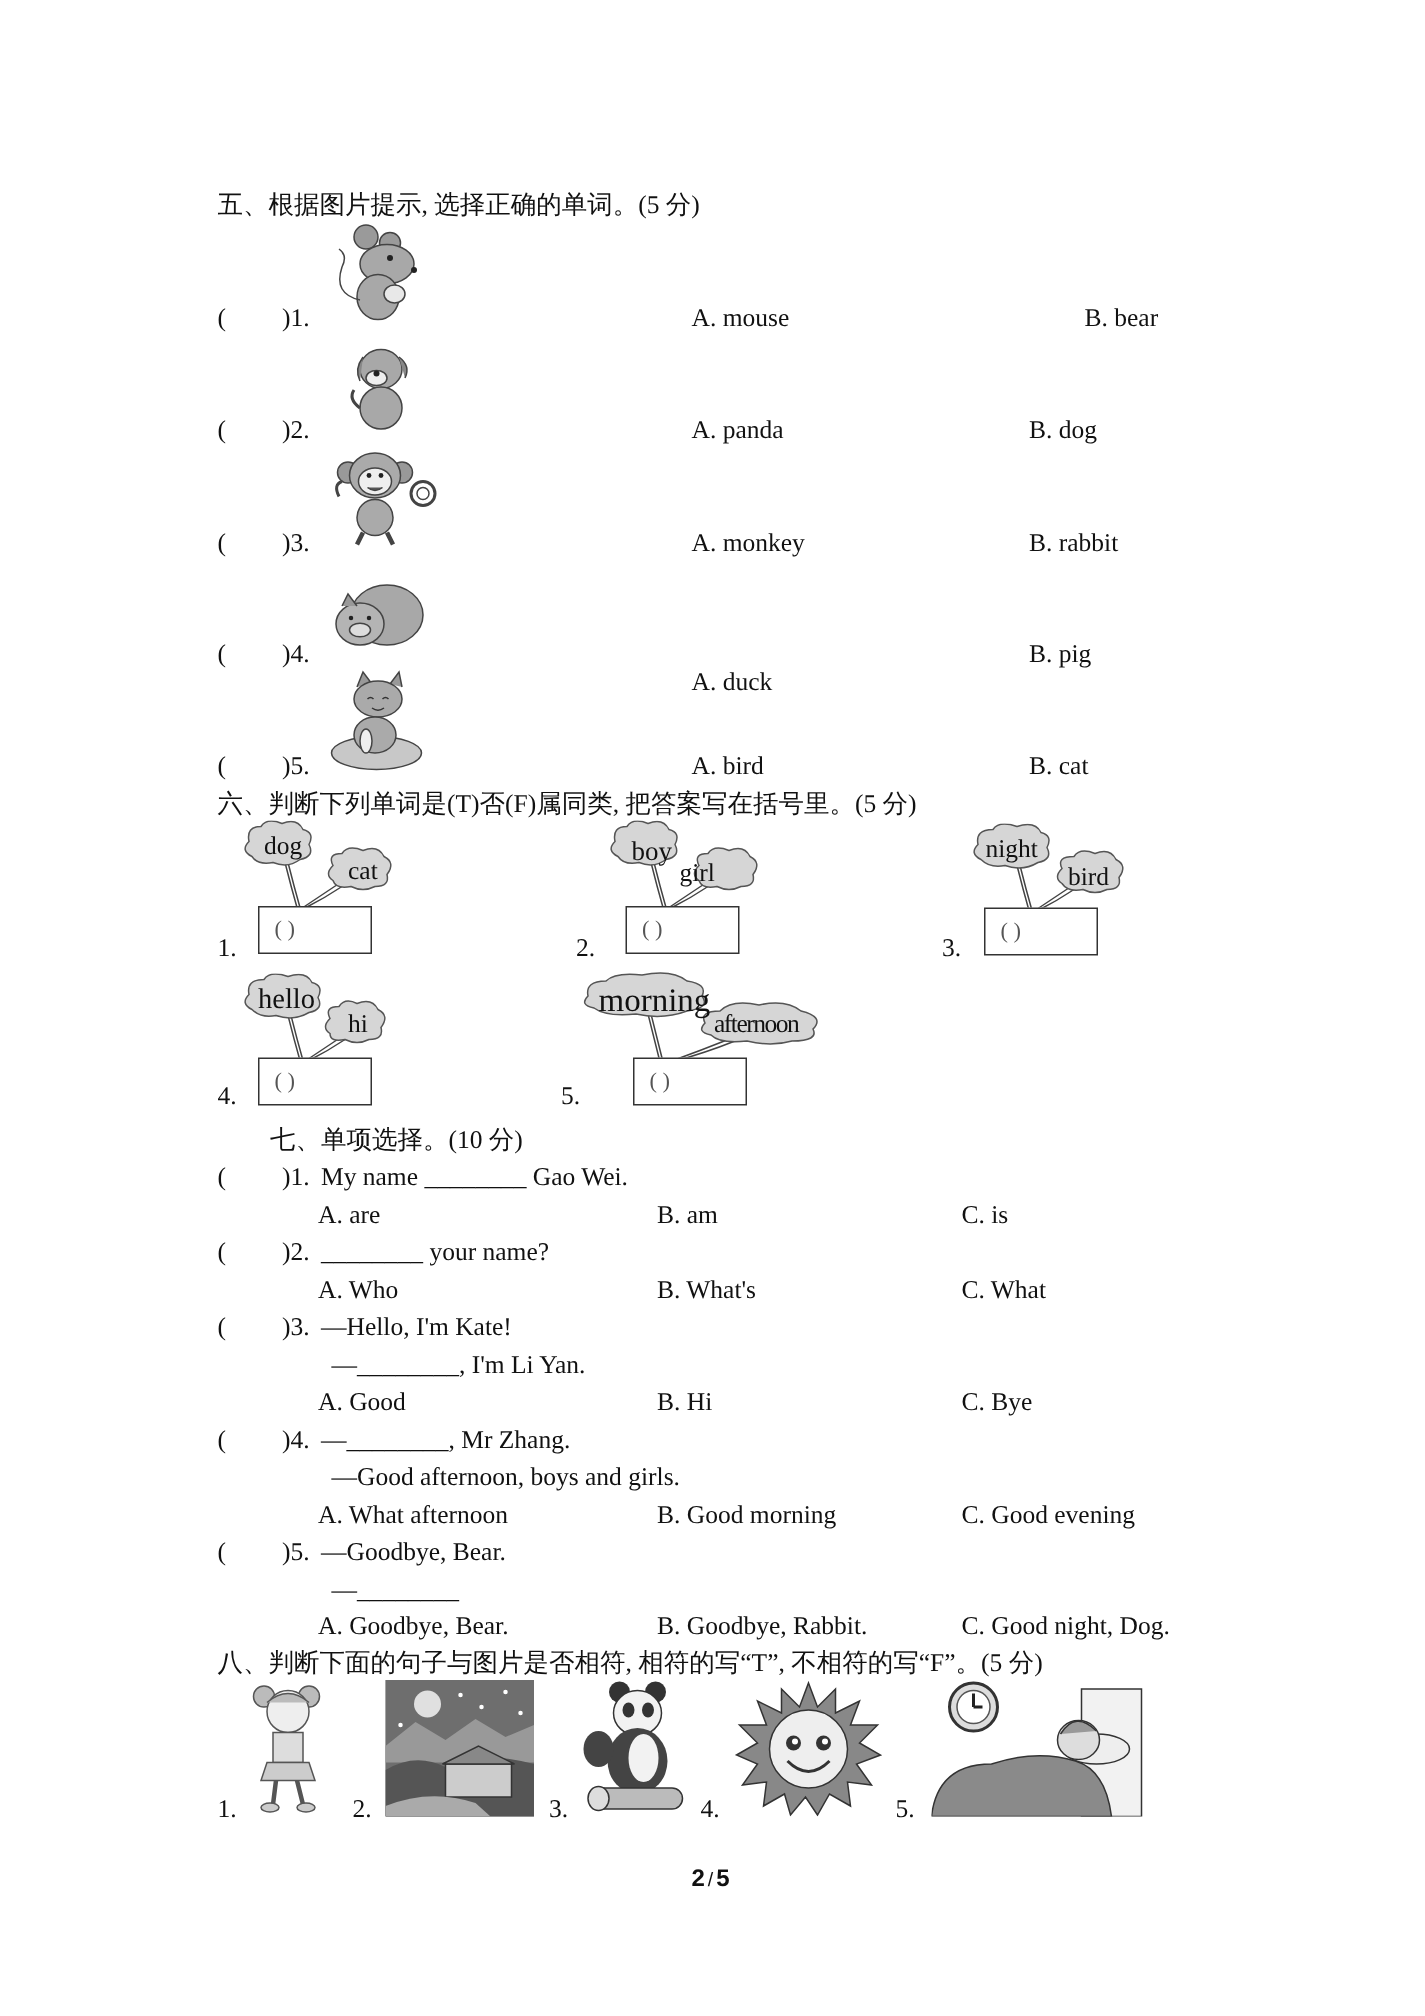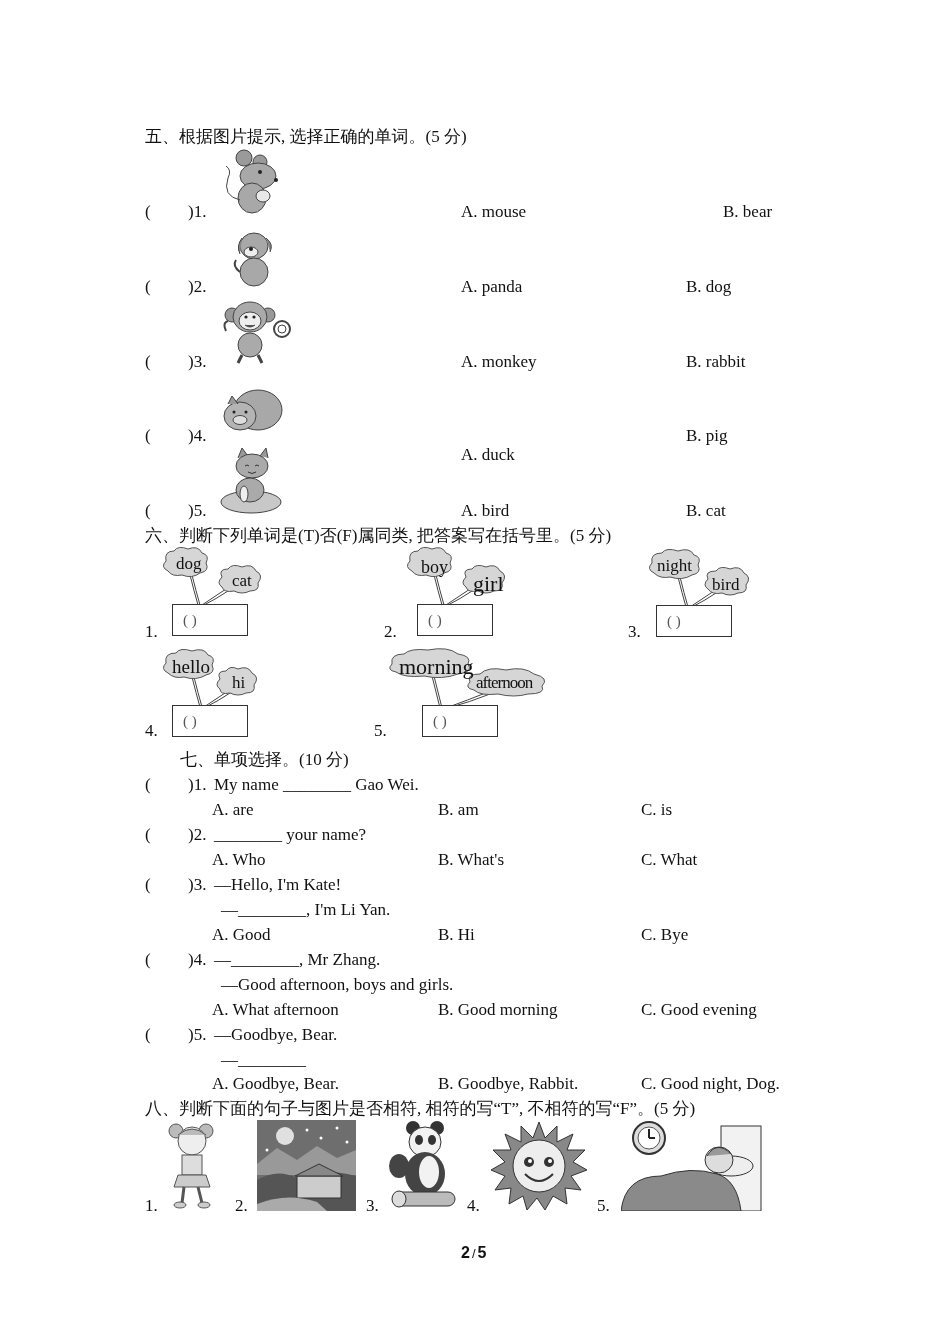--- a/index.html
+++ b/index.html
@@ -124,21 +124,21 @@
 <div class="abs" style="left:384px;top:623px;">2.</div>
 <div class="cloudset" style="left:404px;top:547px;width:110px;height:60px;">
   <svg width="110" height="60" viewBox="0 0 110 60">
     <path d="M30 28 Q34 44 38 58 M32 28 Q36 44 40 58" stroke="#444" fill="none"></path>
     <path d="M66 42 Q54 50 42 58 M68 44 Q56 52 44 58" stroke="#444" fill="none"></path>
     <path d="M6 14 Q4 4 14 4 Q18 -2 28 2 Q38 -2 42 6 Q50 8 46 16 Q50 24 40 26 Q32 32 22 28 Q12 30 8 24 Q0 20 6 14 Z" fill="#d6d6d6" stroke="#555"></path>
     <path d="M62 30 Q58 22 68 22 Q72 16 82 20 Q92 16 96 24 Q104 28 98 36 Q100 44 90 44 Q82 48 74 44 Q64 46 62 40 Q56 36 62 30 Z" fill="#d6d6d6" stroke="#555"></path>
   </svg>
 </div>
 <div class="abs" style="left:421px;top:558px;font-size:18px;">boy</div>
-<div class="abs" style="left:473px;top:573px;font-size:22px;">girl</div>
+<div class="abs" style="left:453px;top:573px;font-size:17px;">girl</div>
 <div class="ansbox" style="left:417px;top:604px;">
     <span style="left:10px;">(          )</span>
   </div>
 
 <div class="abs" style="left:628px;top:623px;">3.</div>
 <div class="cloudset" style="left:648px;top:549px;width:110px;height:60px;">
   <svg width="110" height="60" viewBox="0 0 110 60">
     <path d="M30 28 Q34 44 38 58 M32 28 Q36 44 40 58" stroke="#444" fill="none"></path>
     <path d="M66 42 Q54 50 42 58 M68 44 Q56 52 44 58" stroke="#444" fill="none"></path>
     <path d="M4 14 Q2 4 14 4 Q18 -2 30 2 Q42 -2 46 6 Q54 8 50 16 Q54 24 44 26 Q34 32 22 28 Q12 30 6 24 Q-2 20 4 14 Z" fill="#d6d6d6" stroke="#555"></path>

